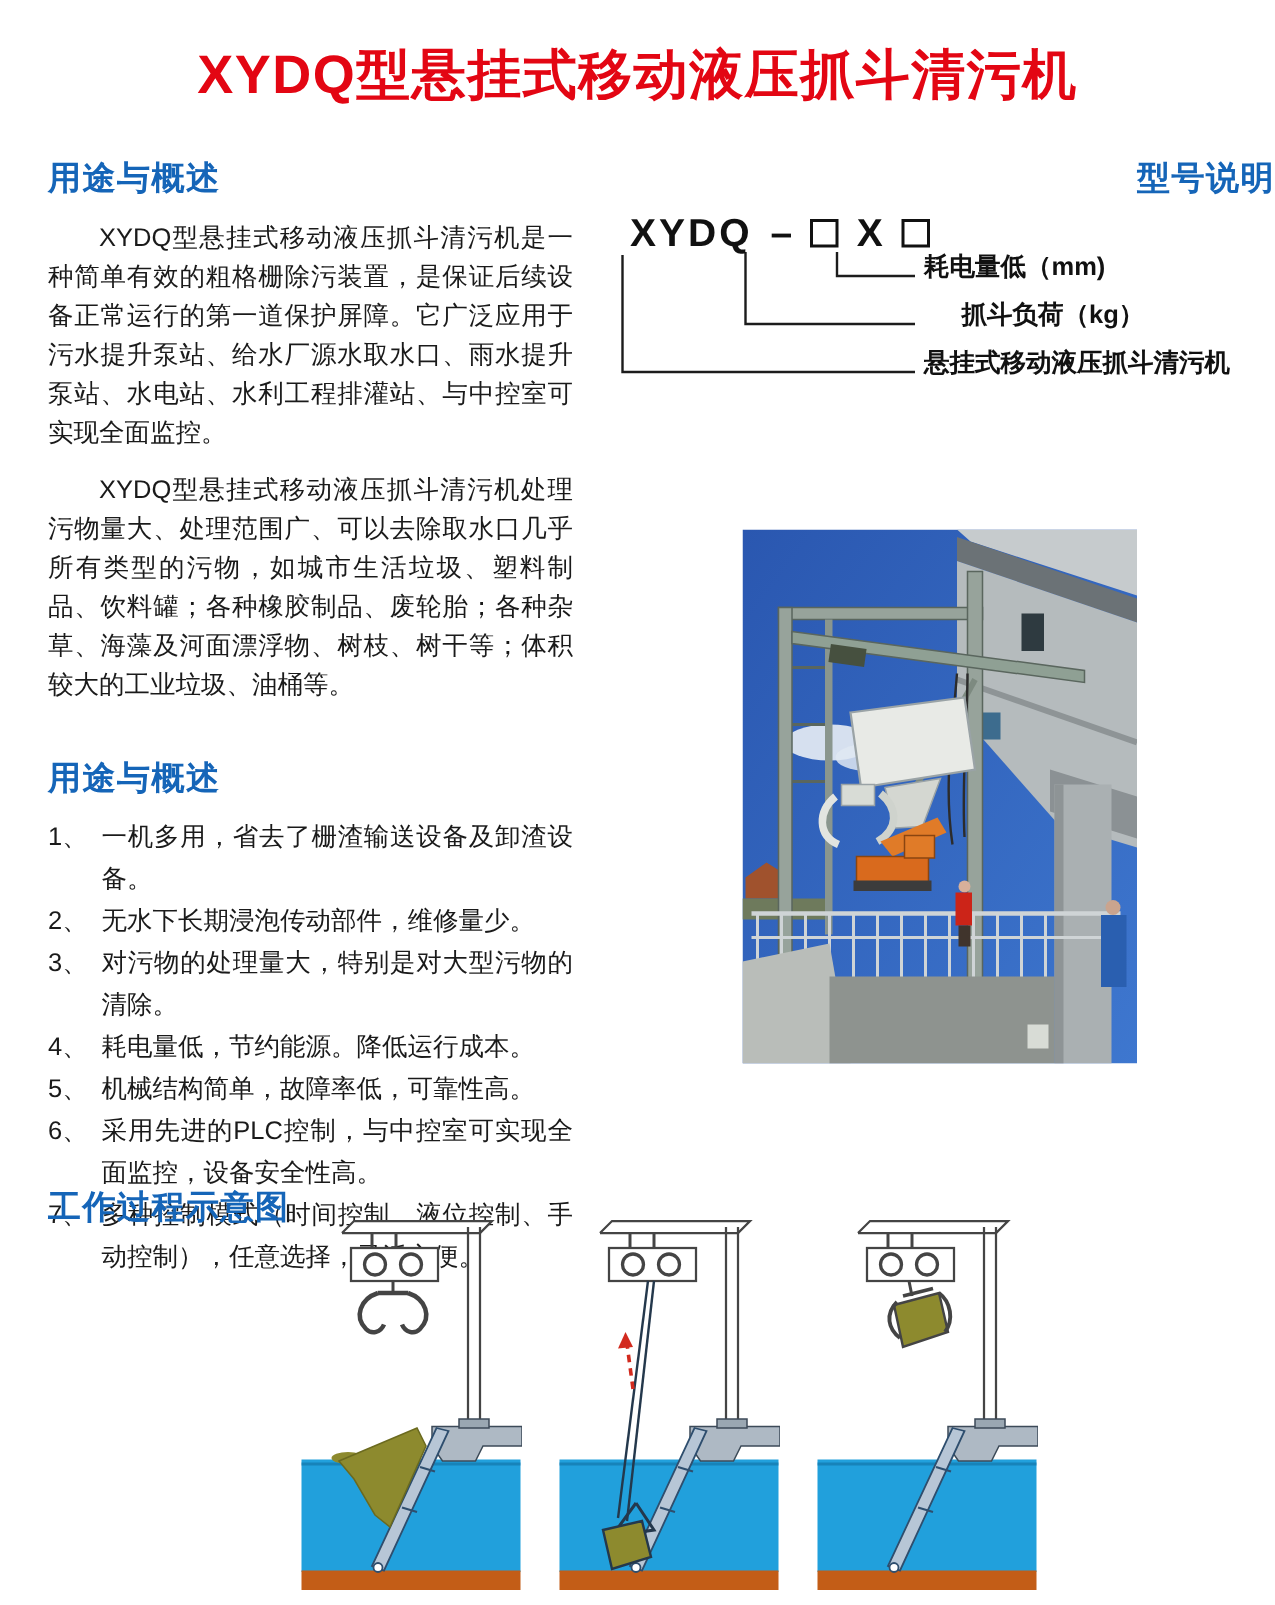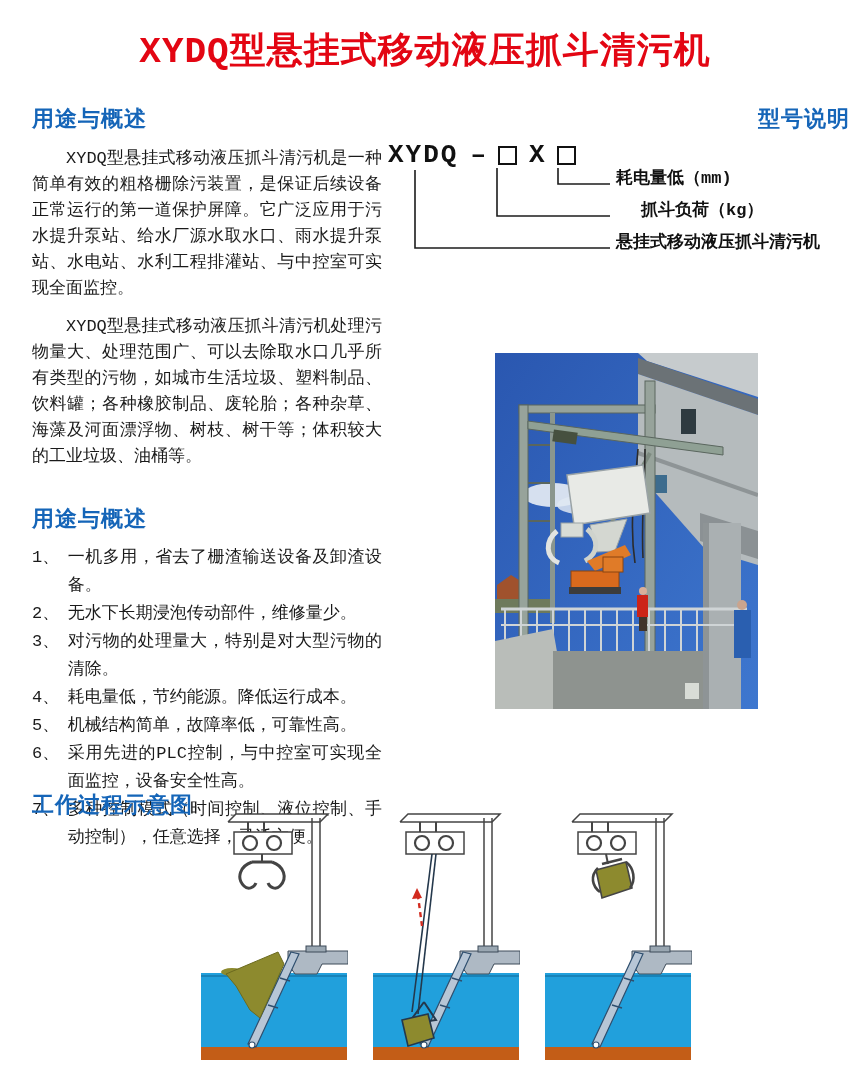--- a/index.html
+++ b/index.html
@@ -8,39 +8,39 @@
     --body_text:#1a1a1a;
     --water_blue:#21a0dc;
     --ground_orange:#c35d17;
     --trash_olive:#8d8a2e;
     --rack_steel:#b7c6d6;
     --platform_gray:#aeb9c4;
   }
   *{margin:0;padding:0;box-sizing:border-box;}
   html,body{width:850px;height:1070px;background:#fff;overflow:hidden;
     font-family:"Liberation Sans","DejaVu Sans",sans-serif;color:var(--body_text);}
-  .page{position:relative;width:794px;height:1070px;background:#fff;font-family:Liberation Mono, monospace;}
+  .page{position:relative;width:794px;height:1070px;background:#fff;}
 
   .title{position:absolute;top:26px;left:0;width:850px;text-align:center;
     font-size:36px;font-weight:bold;color:var(--title_red);letter-spacing:1px;}
 
   .left-col{position:absolute;left:32px;top:104px;width:350px;}
   .sec-heading{font-size:22px;font-weight:bold;color:var(--heading_blue);letter-spacing:1px;}
   .para{font-size:17px;line-height:26px;text-align:justify;text-indent:2em;margin-top:12px;}
   .features{margin-top:34px;}
   .feat-list{margin-top:10px;}
   .feat{display:flex;font-size:17px;line-height:28px;text-align:justify;}
   .feat .marker{flex:0 0 2.1em;}
   .feat .text{flex:1;}
   .process-heading{position:absolute;left:32px;top:790px;text-align:center;}
 
   .model-block{position:absolute;left:388px;top:104px;width:462px;height:180px;text-align:right;}
   .model-code{position:absolute;left:0;top:36px;display:flex;align-items:center;
     font-size:26px;font-weight:600;color:#111;}
-  .model-code .prefix{letter-spacing:2px;}
+  .model-code .prefix{letter-spacing:2px;margin-left:32px;}
   .model-code .dash{margin:0 10px 0 12px;}
   .model-code .xsep{margin:0 0 0 0;}
   .mbox{display:inline-block;width:19px;height:19px;border:2px solid #111;background:#fff;}
   .mbox.b1{margin:0 12px 0 2px;}
   .mbox.b2{margin:0 0 0 12px;}
   .model-lines{position:absolute;left:0;top:0;width:462px;height:180px;}
   .model-label{position:absolute;left:228px;font-size:17px;font-weight:600;color:#111;white-space:nowrap;}
   .ml1{top:62px;}
   .ml2{top:94px;margin-left:25px;}
   .ml3{top:126px;}

